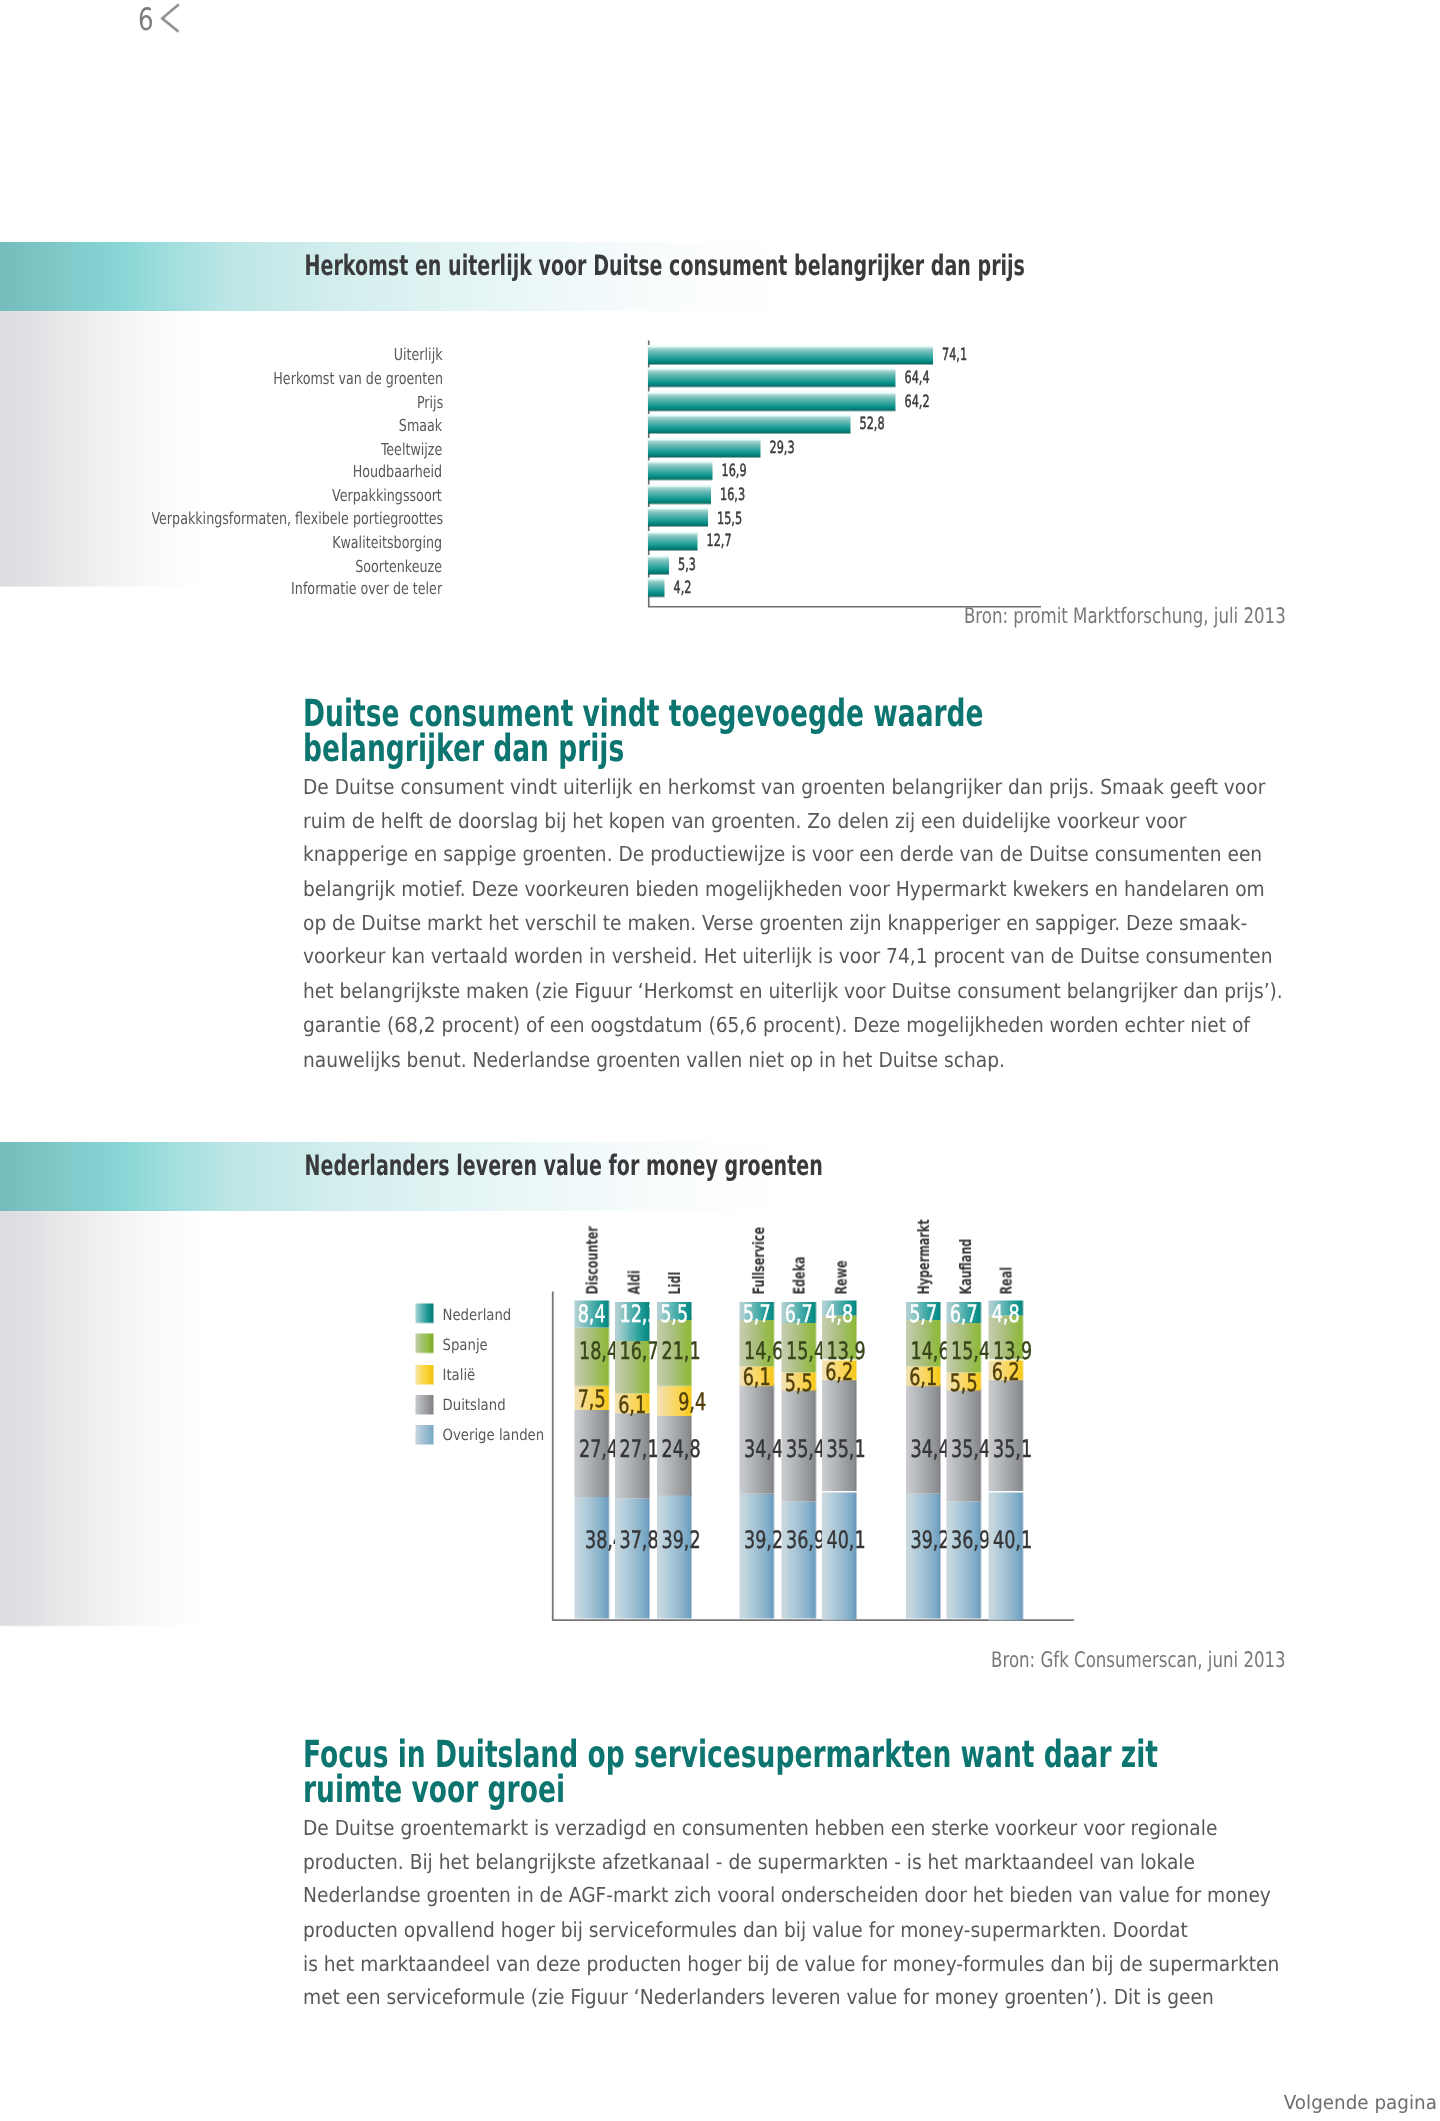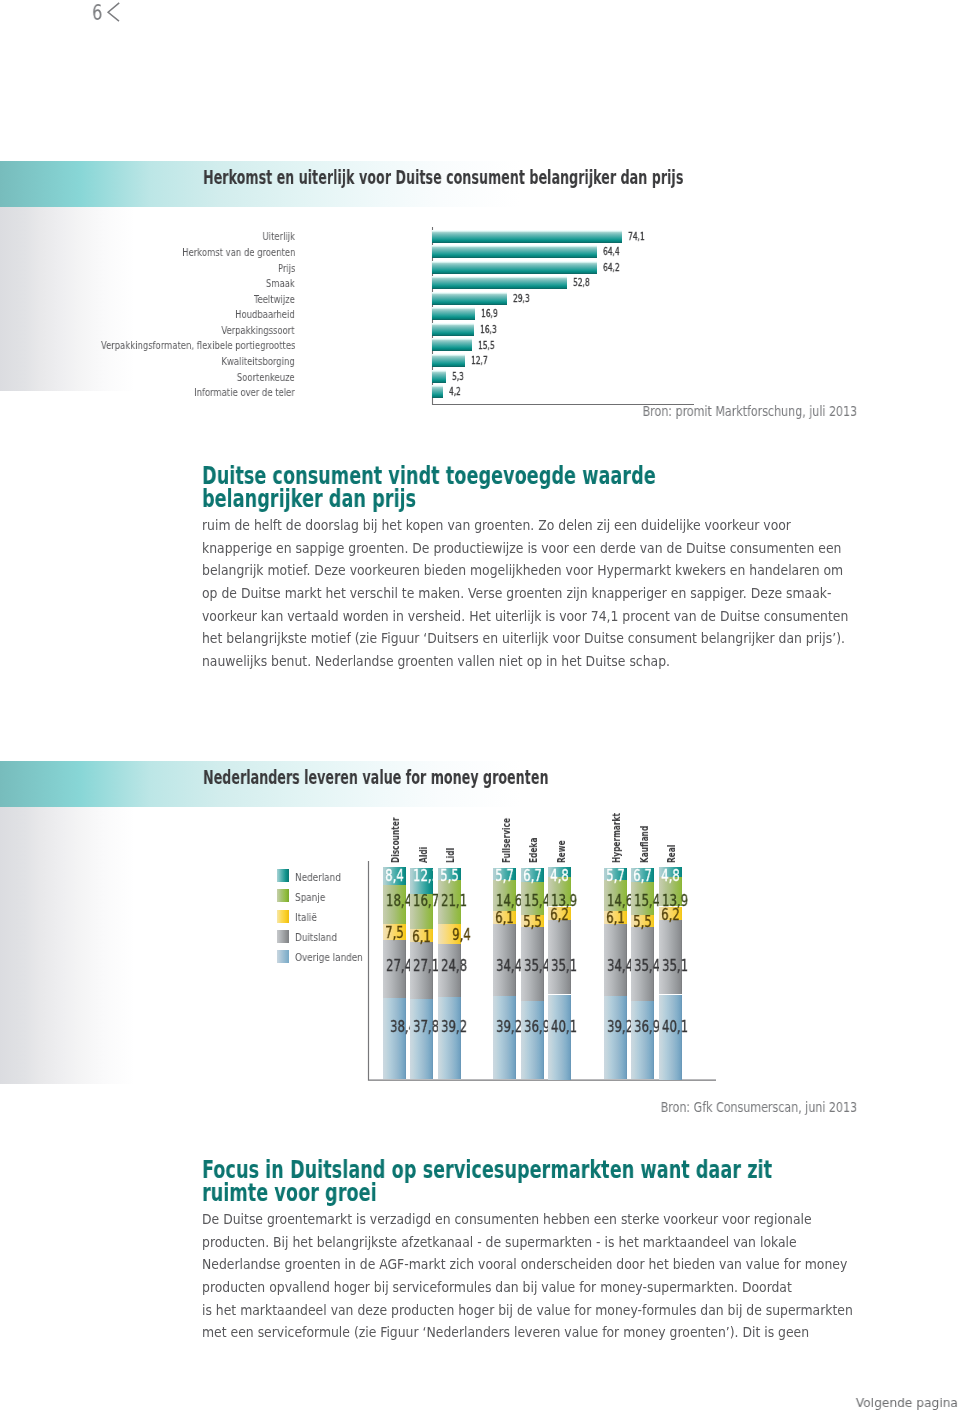--- a/index.html
+++ b/index.html
@@ -118,26 +118,28 @@
       <div class="c1bar" style="left:432px;top:369.2px;width:10.773px;height:12.6px;"></div>
       <div class="c1val" style="left:448.773px;top:370.3px;">4,2</div>
     </div>
   <div class="srcnote" style="right:103px;top:404.2px;">Bron: promit Marktforschung, juli 2013</div>
 
   <h2 class="teal" style="top:464px;">
       <span class="ln">Duitse consument vindt toegevoegde waarde</span>
       <span class="ln">belangrijker dan prijs</span>
     </h2>
   <p class="body" style="top:513.5px;">
+      <span class="ln">De Duitse consument vindt uiterlijk en herkomst van groenten belangrijker dan prijs. Smaak geeft voor</span>
       <span class="ln">ruim de helft de doorslag bij het kopen van groenten. Zo delen zij een duidelijke voorkeur voor</span>
       <span class="ln">knapperige en sappige groenten. De productiewijze is voor een derde van de Duitse consumenten een</span>
       <span class="ln">belangrijk motief. Deze voorkeuren bieden mogelijkheden voor Hypermarkt kwekers en handelaren om</span>
       <span class="ln">op de Duitse markt het verschil te maken. Verse groenten zijn knapperiger en sappiger. Deze smaak-</span>
       <span class="ln">voorkeur kan vertaald worden in versheid. Het uiterlijk is voor 74,1 procent van de Duitse consumenten</span>
-      <span class="ln">het belangrijkste motief (zie Figuur ‘Duitsers en uiterlijk voor Duitse consument belangrijker dan prijs’).</span>
+      <span class="ln">het belangrijkste maken (zie Figuur ‘Herkomst en uiterlijk voor Duitse consument belangrijker dan prijs’).</span>
+      <span class="ln">garantie (68,2 procent) of een oogstdatum (65,6 procent). Deze mogelijkheden worden echter niet of</span>
       <span class="ln">nauwelijks benut. Nederlandse groenten vallen niet op in het Duitse schap.</span>
     </p>
 
   <div class="greypanel" style="top:807px;height:277px;"></div>
   <div class="band" style="top:761px;width:960px;">
     <div class="btitle">Nederlanders leveren value for money groenten</div>
   </div>
   <div id="chart2">
       <svg width="960" height="1414" style="position:absolute;left:0;top:0">
         <path d="M368.5 861 L368.5 1080.1 L716 1080.1" fill="none" stroke="#77777a" stroke-width="1.2"></path>

